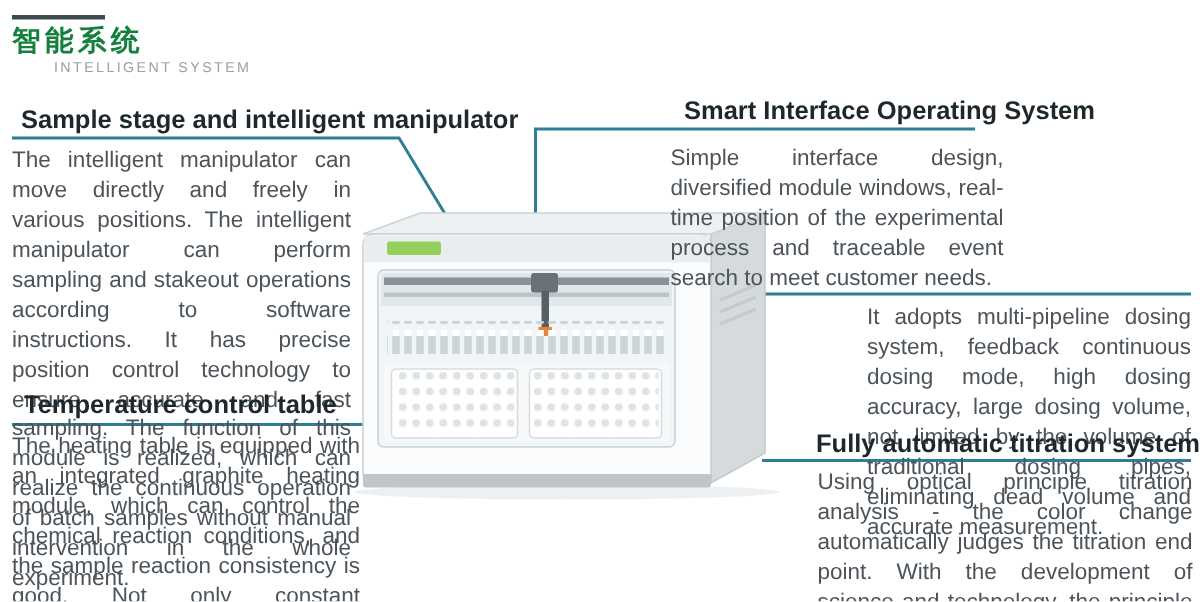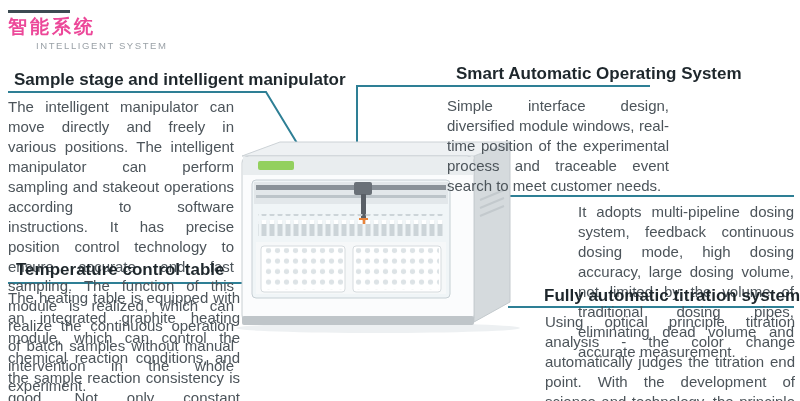--- a/index.html
+++ b/index.html
@@ -5,21 +5,21 @@
   * { margin:0; padding:0; box-sizing:border-box; }
   html,body { background:#ffffff; }
   #canvas {
     position:relative; width:800px; height:401px; background:#ffffff;
     font-family:"Liberation Sans", sans-serif; overflow:hidden;
   }
   .abs { position:absolute; }
 
   
   .hdr-bar { left:8px; top:10px; width:62px; height:3px; background:#3d4a52; }
-  .hdr-cn  { left:8px; top:14px; font-size:19px; font-weight:700; color:#ec4899; letter-spacing:3px; }
+  .hdr-cn  { left:8px; top:14px; font-size:19px; font-weight:700; color:#15803d; letter-spacing:3px; }
   .hdr-en  { left:8px; top:40px; font-size:9.5px; color:#9aa1a7; letter-spacing:1.6px;padding-left:28px; }
 
   
   .callout-title { font-size:17px; font-weight:700; color:#1e272c; white-space:nowrap; }
   .callout-body  { font-size:15px; line-height:1.33; color:#4c545a; text-align:justify; }
 
   #t-sample   { left:14px;  top:70px; }
   #b-sample   { left:8px;   top:97px;  width:226px; }
   #t-temp     { left:16px;  top:260px; }
   #b-temp     { left:8px;   top:288px; width:232px; }
@@ -99,21 +99,21 @@
 
     <rect x="14" y="186" width="232" height="9" rx="2" fill="#bfc5c9"></rect>
   </svg>
 
   <div id="t-sample" class="abs callout-title">Sample stage and intelligent manipulator</div>
   <div id="b-sample" class="abs callout-body">The intelligent manipulator can move directly and freely in various positions. The intelligent manipulator can perform sampling and stakeout operations according to software instructions. It has precise position control technology to ensure accurate and fast sampling. The function of this module is realized, which can realize the continuous operation of batch samples without manual intervention in the whole experiment.</div>
 
   <div id="t-temp" class="abs callout-title">Temperature control table</div>
   <div id="b-temp" class="abs callout-body">The heating table is equipped with an integrated graphite heating module, which can control the chemical reaction conditions, and the sample reaction consistency is good. Not only constant temperature heating, but also programmable temperature control can be realized to meet the needs of different experimental reaction conditions.</div>
 
-  <div id="t-smart" class="abs callout-title">Smart Automatic Operating System</div>
+  <div id="t-smart" class="abs callout-title">Smart Interface Operating System</div>
   <div id="b-smart" class="abs callout-body">Simple interface design, diversified module windows, real-time position of the experimental process and traceable event search to meet customer needs.</div>
 
   <div id="b-dosing" class="abs callout-body">It adopts multi-pipeline dosing system, feedback continuous dosing mode, high dosing accuracy, large dosing volume, not limited by the volume of traditional dosing pipes, eliminating dead volume and accurate measurement.</div>
 
   <div id="t-titr" class="abs callout-title">Fully automatic titration system</div>
   <div id="b-titr" class="abs callout-body">Using optical principle titration analysis - the color change automatically judges the titration end point. With the development of science and technology, the principle of optical measurement has been more and more widely used in the development of analytical instruments, which can replace the human eye to judge the end point of titration.</div>
 
 </div>
 
 </body></html>

